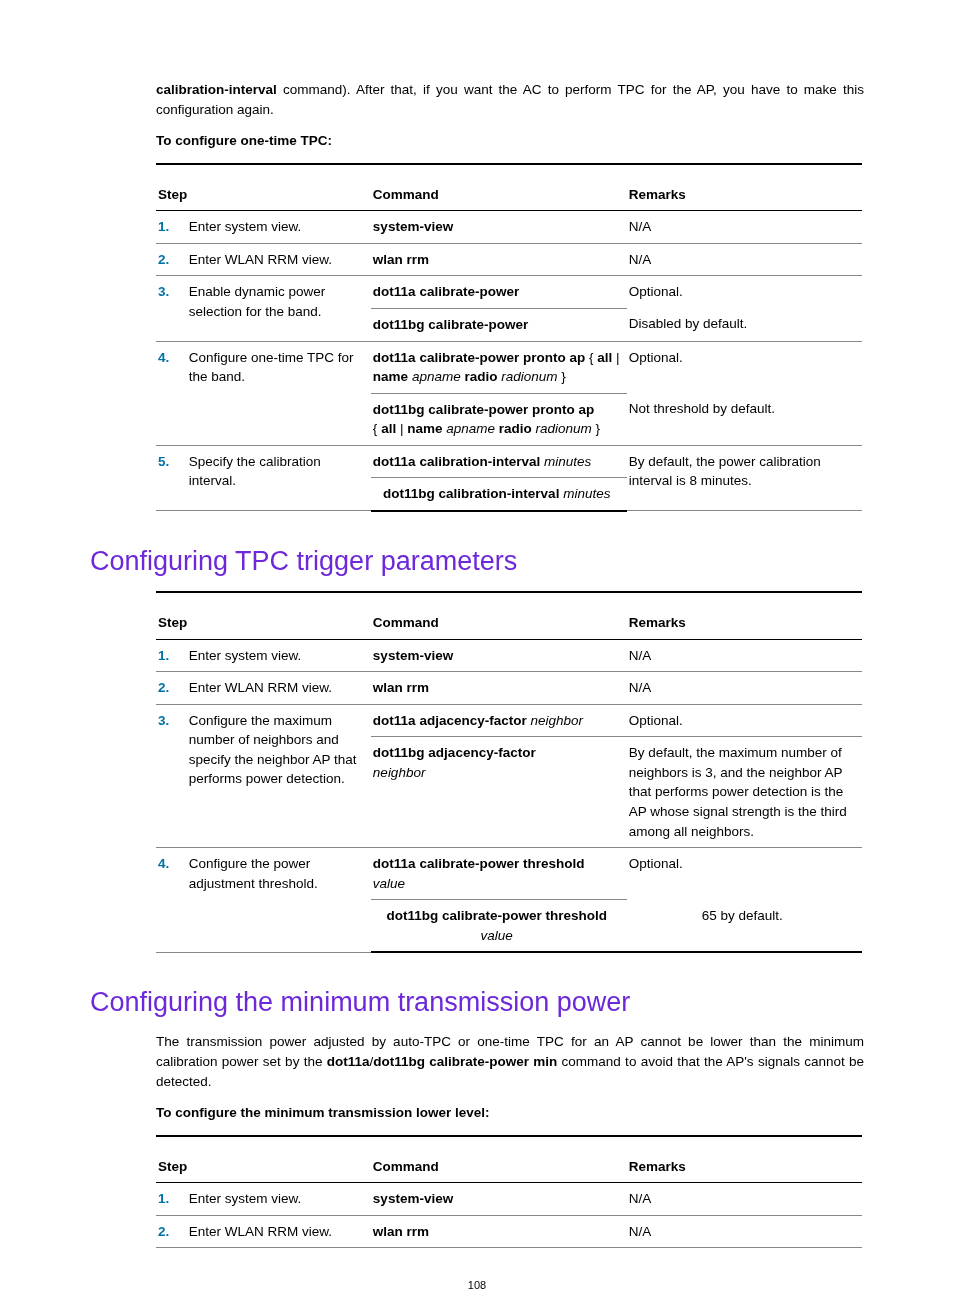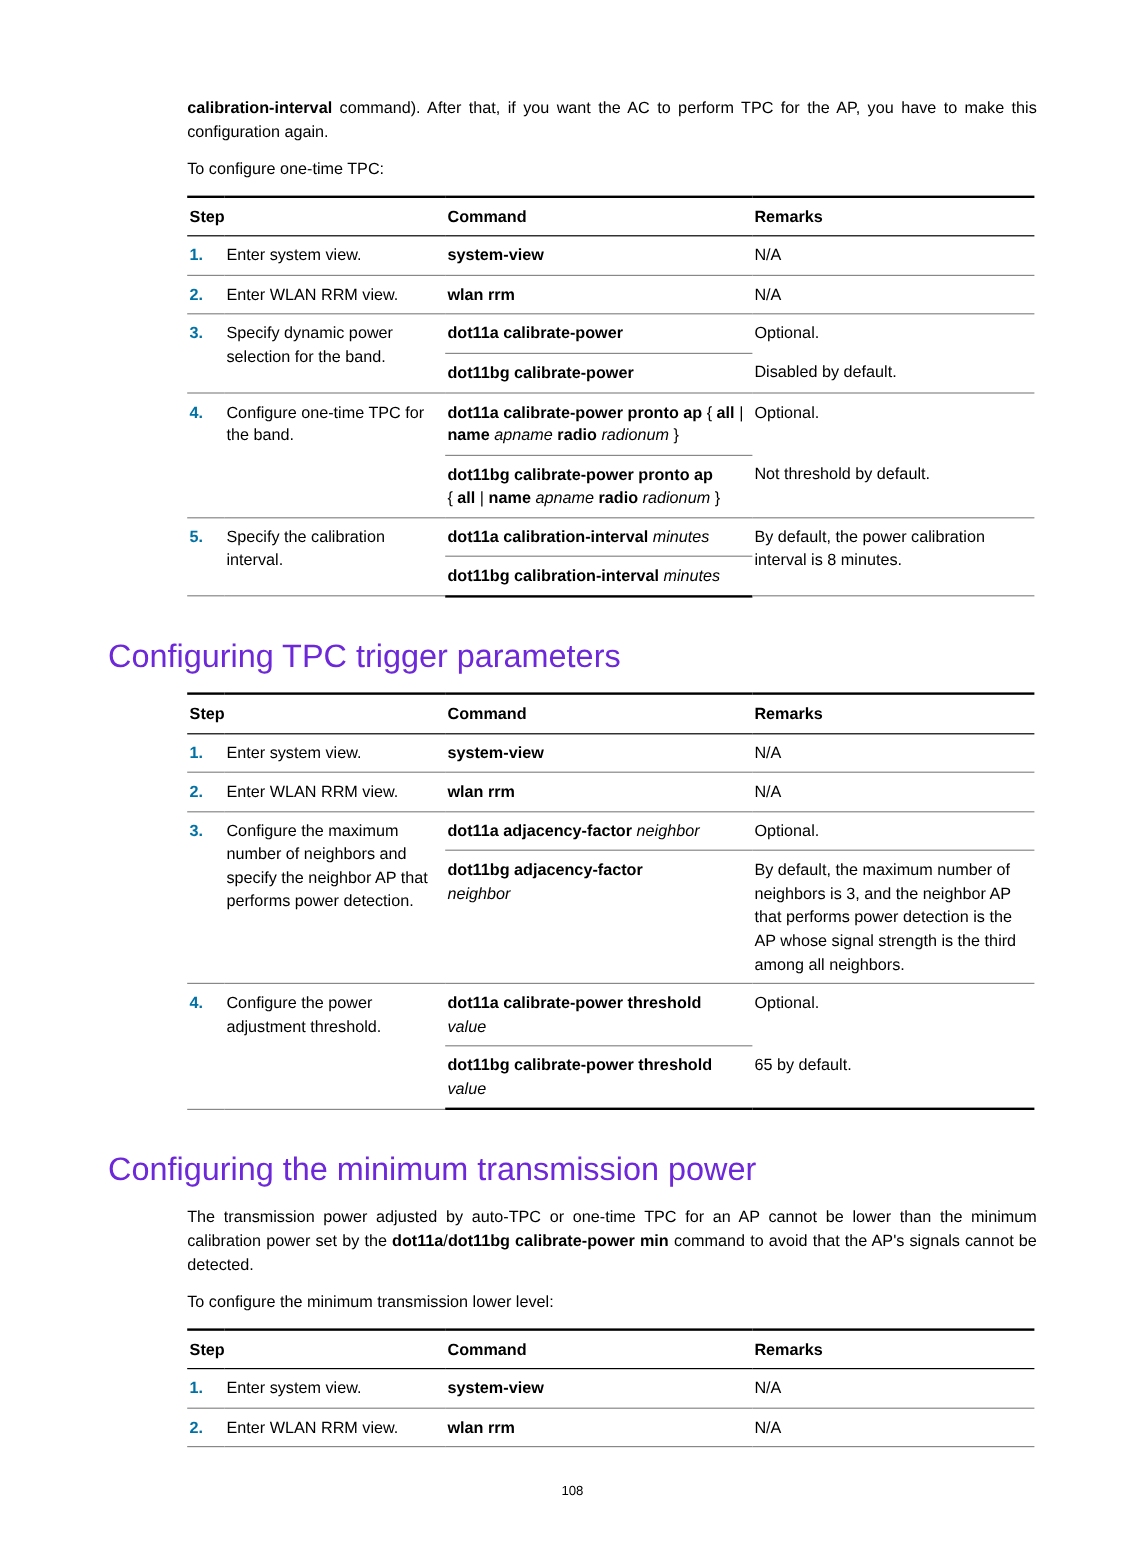--- a/index.html
+++ b/index.html
@@ -21,39 +21,40 @@
     padding-left: 0;
   }
   .para {
     text-align: justify;
     margin: 0 0 12px 0;
     padding-left: 66px;
   }
   .para.nolead {
     padding-left: 66px;
     text-align: left;
+    font-weight: bold;
   }
   b, .bold { font-weight: 700; }
   i, .ital { }
 
   table {
     border-collapse: collapse;
     width: 706px;
     margin-left: 66px;
     margin-bottom: 10px;
   }
   thead tr th {
     border-top: 2px solid #000;
     border-bottom: 1.5px solid #000;
     text-align: left;
     font-weight: 700;
-    padding: 6px 4px 6px 2px;
+    padding: 20px 4px 6px 2px;
     font-size: 13.5px;
   }
-  tbody tr.last td { border-bottom: 2px solid #000; }
+  tbody tr.last td { border-bottom: 2px solid #000; text-align: center; }
   td {
     border-bottom: 1px solid #888;
     padding: 6px 6px 6px 2px;
     vertical-align: top;
     font-size: 13.5px;
   }
   td.noborder { border-bottom: none; }
   col.num { width: 30px; }
   col.step { width: 180px; }
   col.cmd { width: 250px; }
@@ -96,21 +97,21 @@
       <td>N/A</td>
     </tr>
     <tr>
       <td class="num">2.</td>
       <td>Enter WLAN RRM view.</td>
       <td><b>wlan rrm</b></td>
       <td>N/A</td>
     </tr>
     <tr>
       <td rowspan="2" class="num">3.</td>
-      <td rowspan="2">Specify dynamic power selection for the band.</td>
+      <td rowspan="2">Enable dynamic power selection for the band.</td>
       <td><b>dot11a calibrate-power</b></td>
       <td class="noborder">Optional.</td>
     </tr>
     <tr>
       <td><b>dot11bg calibrate-power</b></td>
       <td>Disabled by default.</td>
     </tr>
     <tr>
       <td rowspan="2" class="num">4.</td>
       <td rowspan="2">Configure one-time TPC for the band.</td>

